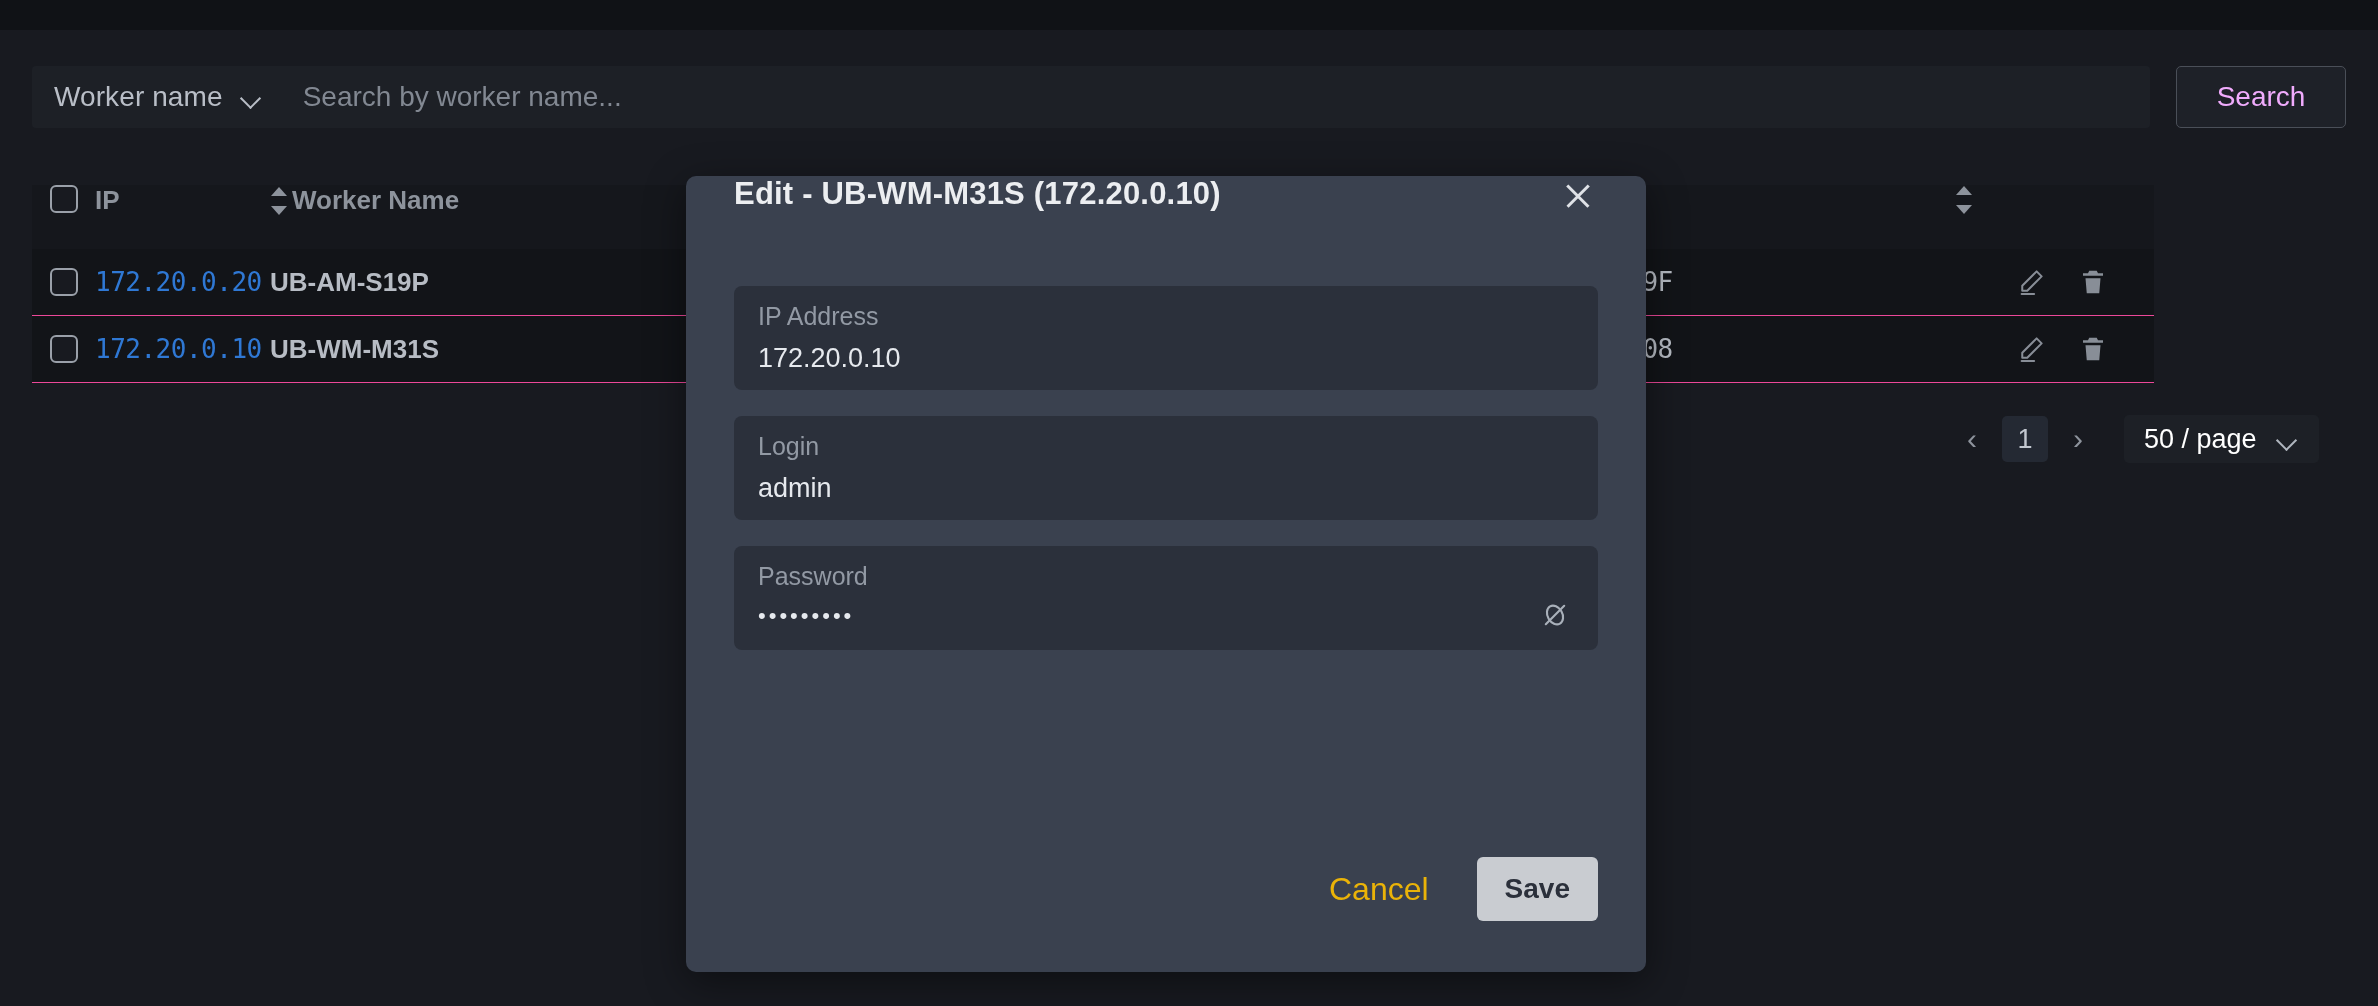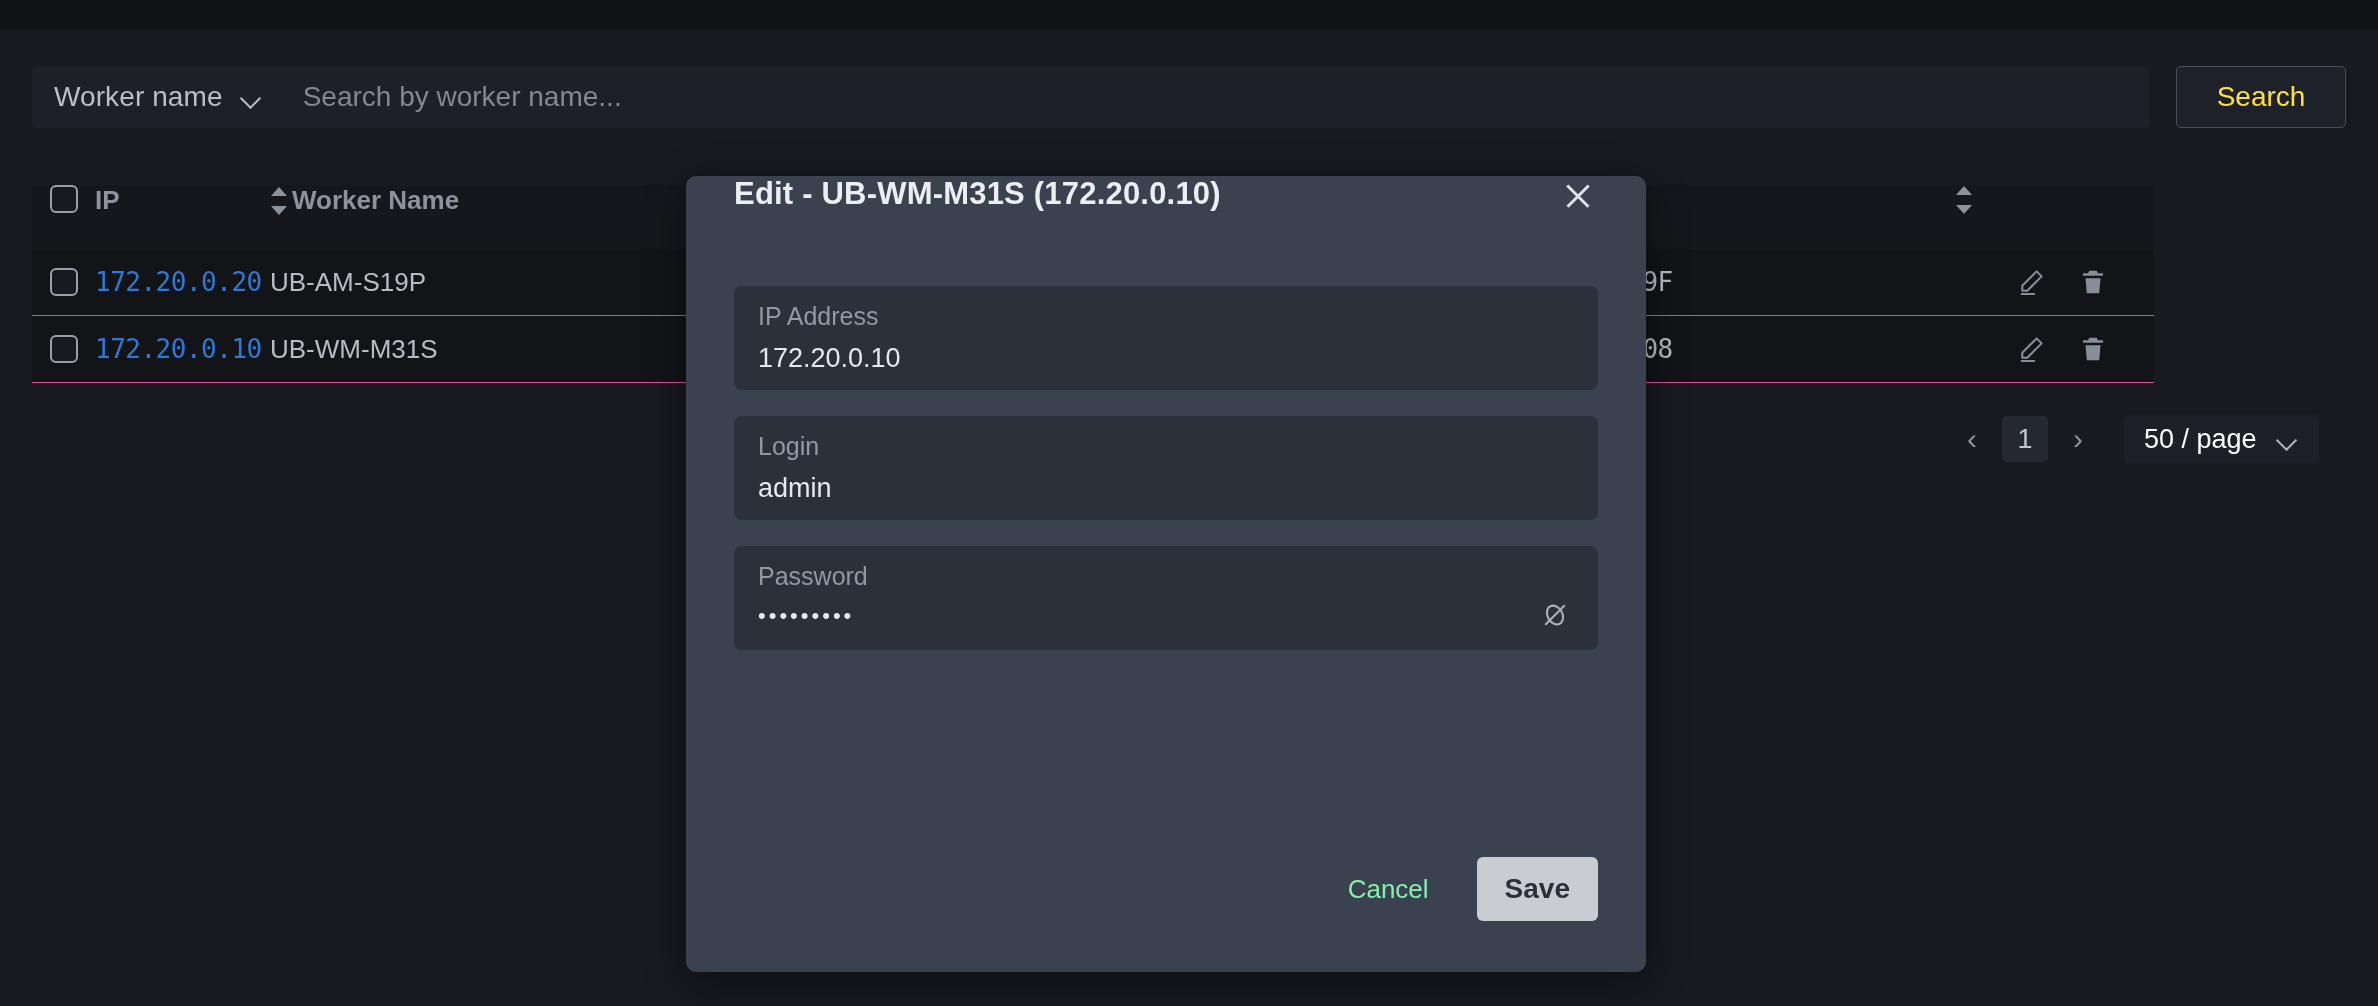--- a/index.html
+++ b/index.html
@@ -86,21 +86,21 @@
   }
   .search-input::placeholder { color: #828892; }
 
   .search-button {
     position: absolute;
     left: 2176px; top: 36px;
     width: 170px; height: 62px;
     background: #1e2128;
     border: 1px solid #4a4f58;
     border-radius: 5px;
-    color: #fde047;
+    color: #f0abfc;
     font-family: "Liberation Sans", sans-serif;
     font-size: 28px;
     cursor: pointer;
   }
 
   
   .table {
     position: absolute;
     left: 32px; top: 155px;
     width: 2122px;
@@ -169,21 +169,21 @@
   }
 
   .cell-ip {
     font-family: "DejaVu Sans Mono", monospace;
     font-size: 26px;
     color: #2f78d4;
     letter-spacing: -0.5px;
   }
   .cell-name {
     font-size: 26px;
-    font-weight: normal;
+    font-weight: bold;
     color: #b7bcc4;
   }
   .cell-mac {
     font-family: "DejaVu Sans Mono", monospace;
     font-size: 26px;
     color: #b7bcc4;
     letter-spacing: -0.5px;
   }
 
   .icon-btn {
@@ -329,22 +329,22 @@
     height: 140px;
     display: flex;
     align-items: center;
     justify-content: flex-end;
     gap: 32px;
     padding: 0 48px 26px 0;
   }
   .btn-cancel {
     background: transparent;
     border: 0;
-    color: #86efac;
-    font-size: 26px;
+    color: #eab308;
+    font-size: 32px;
     font-family: "Liberation Sans", sans-serif;
     cursor: pointer;
     padding: 12px 16px;
   }
   .btn-save {
     background: #c9ccd1;
     border: 0;
     border-radius: 6px;
     color: #2b303b;
     font-size: 28px;

